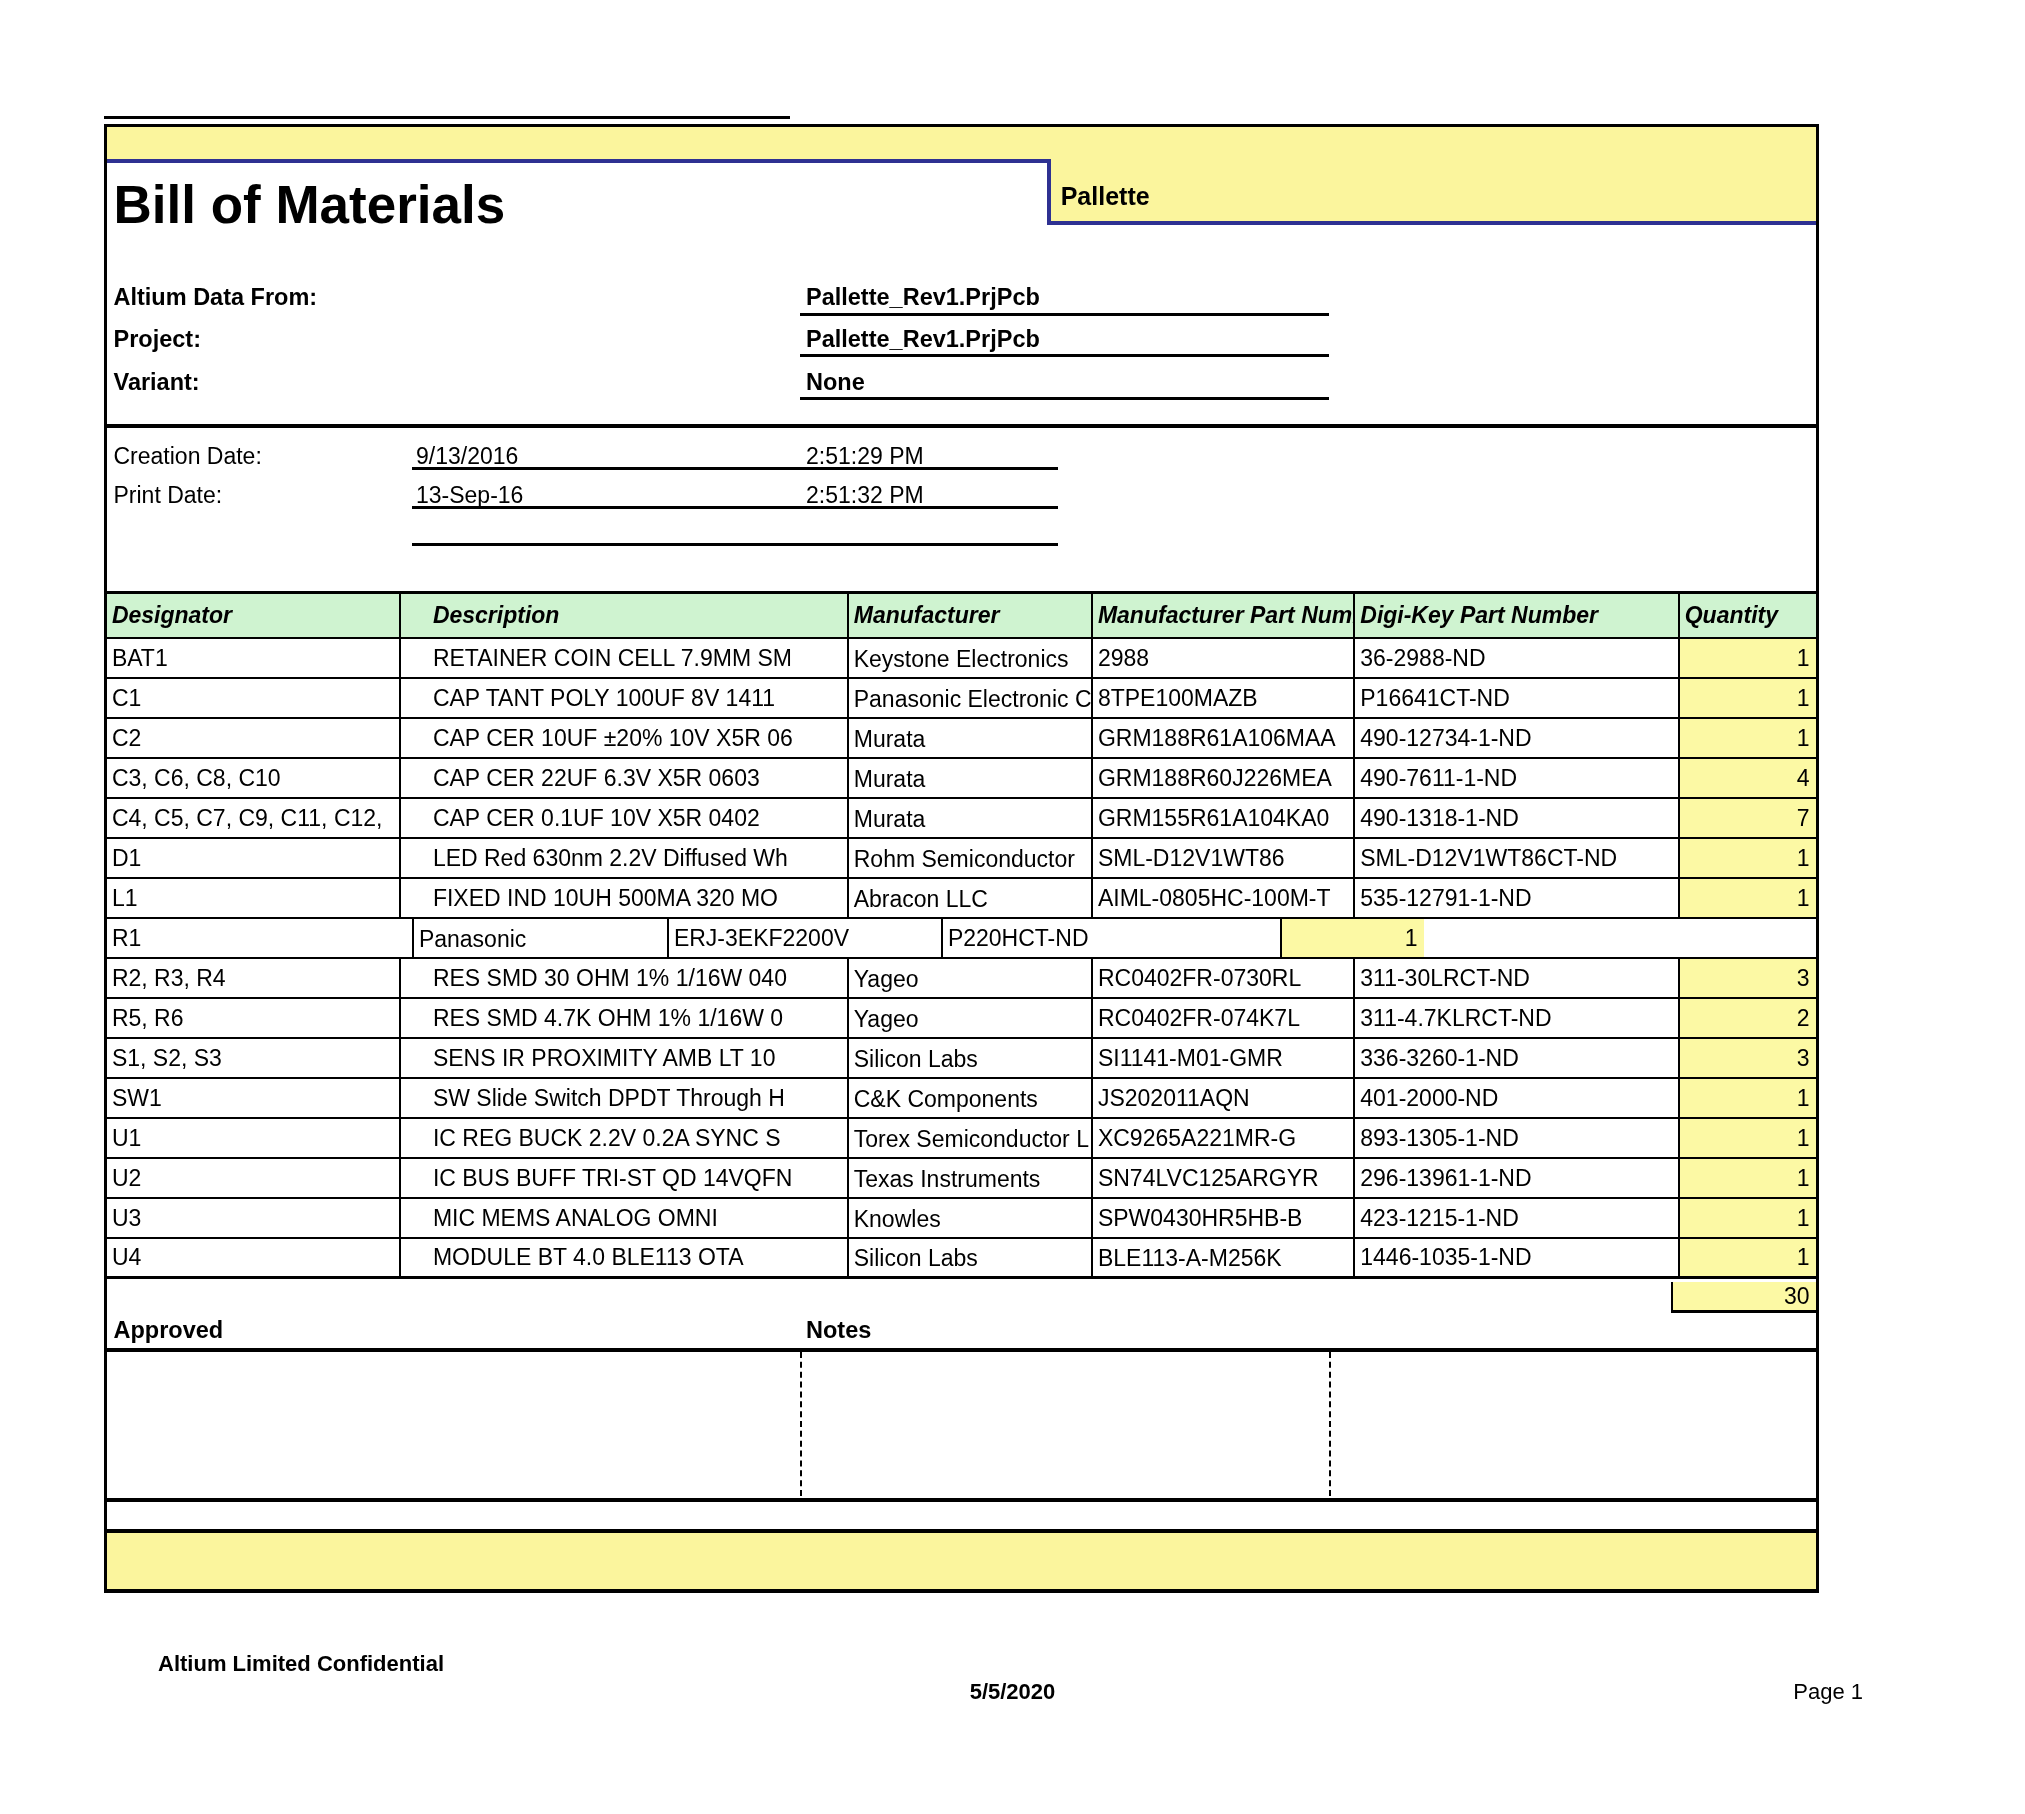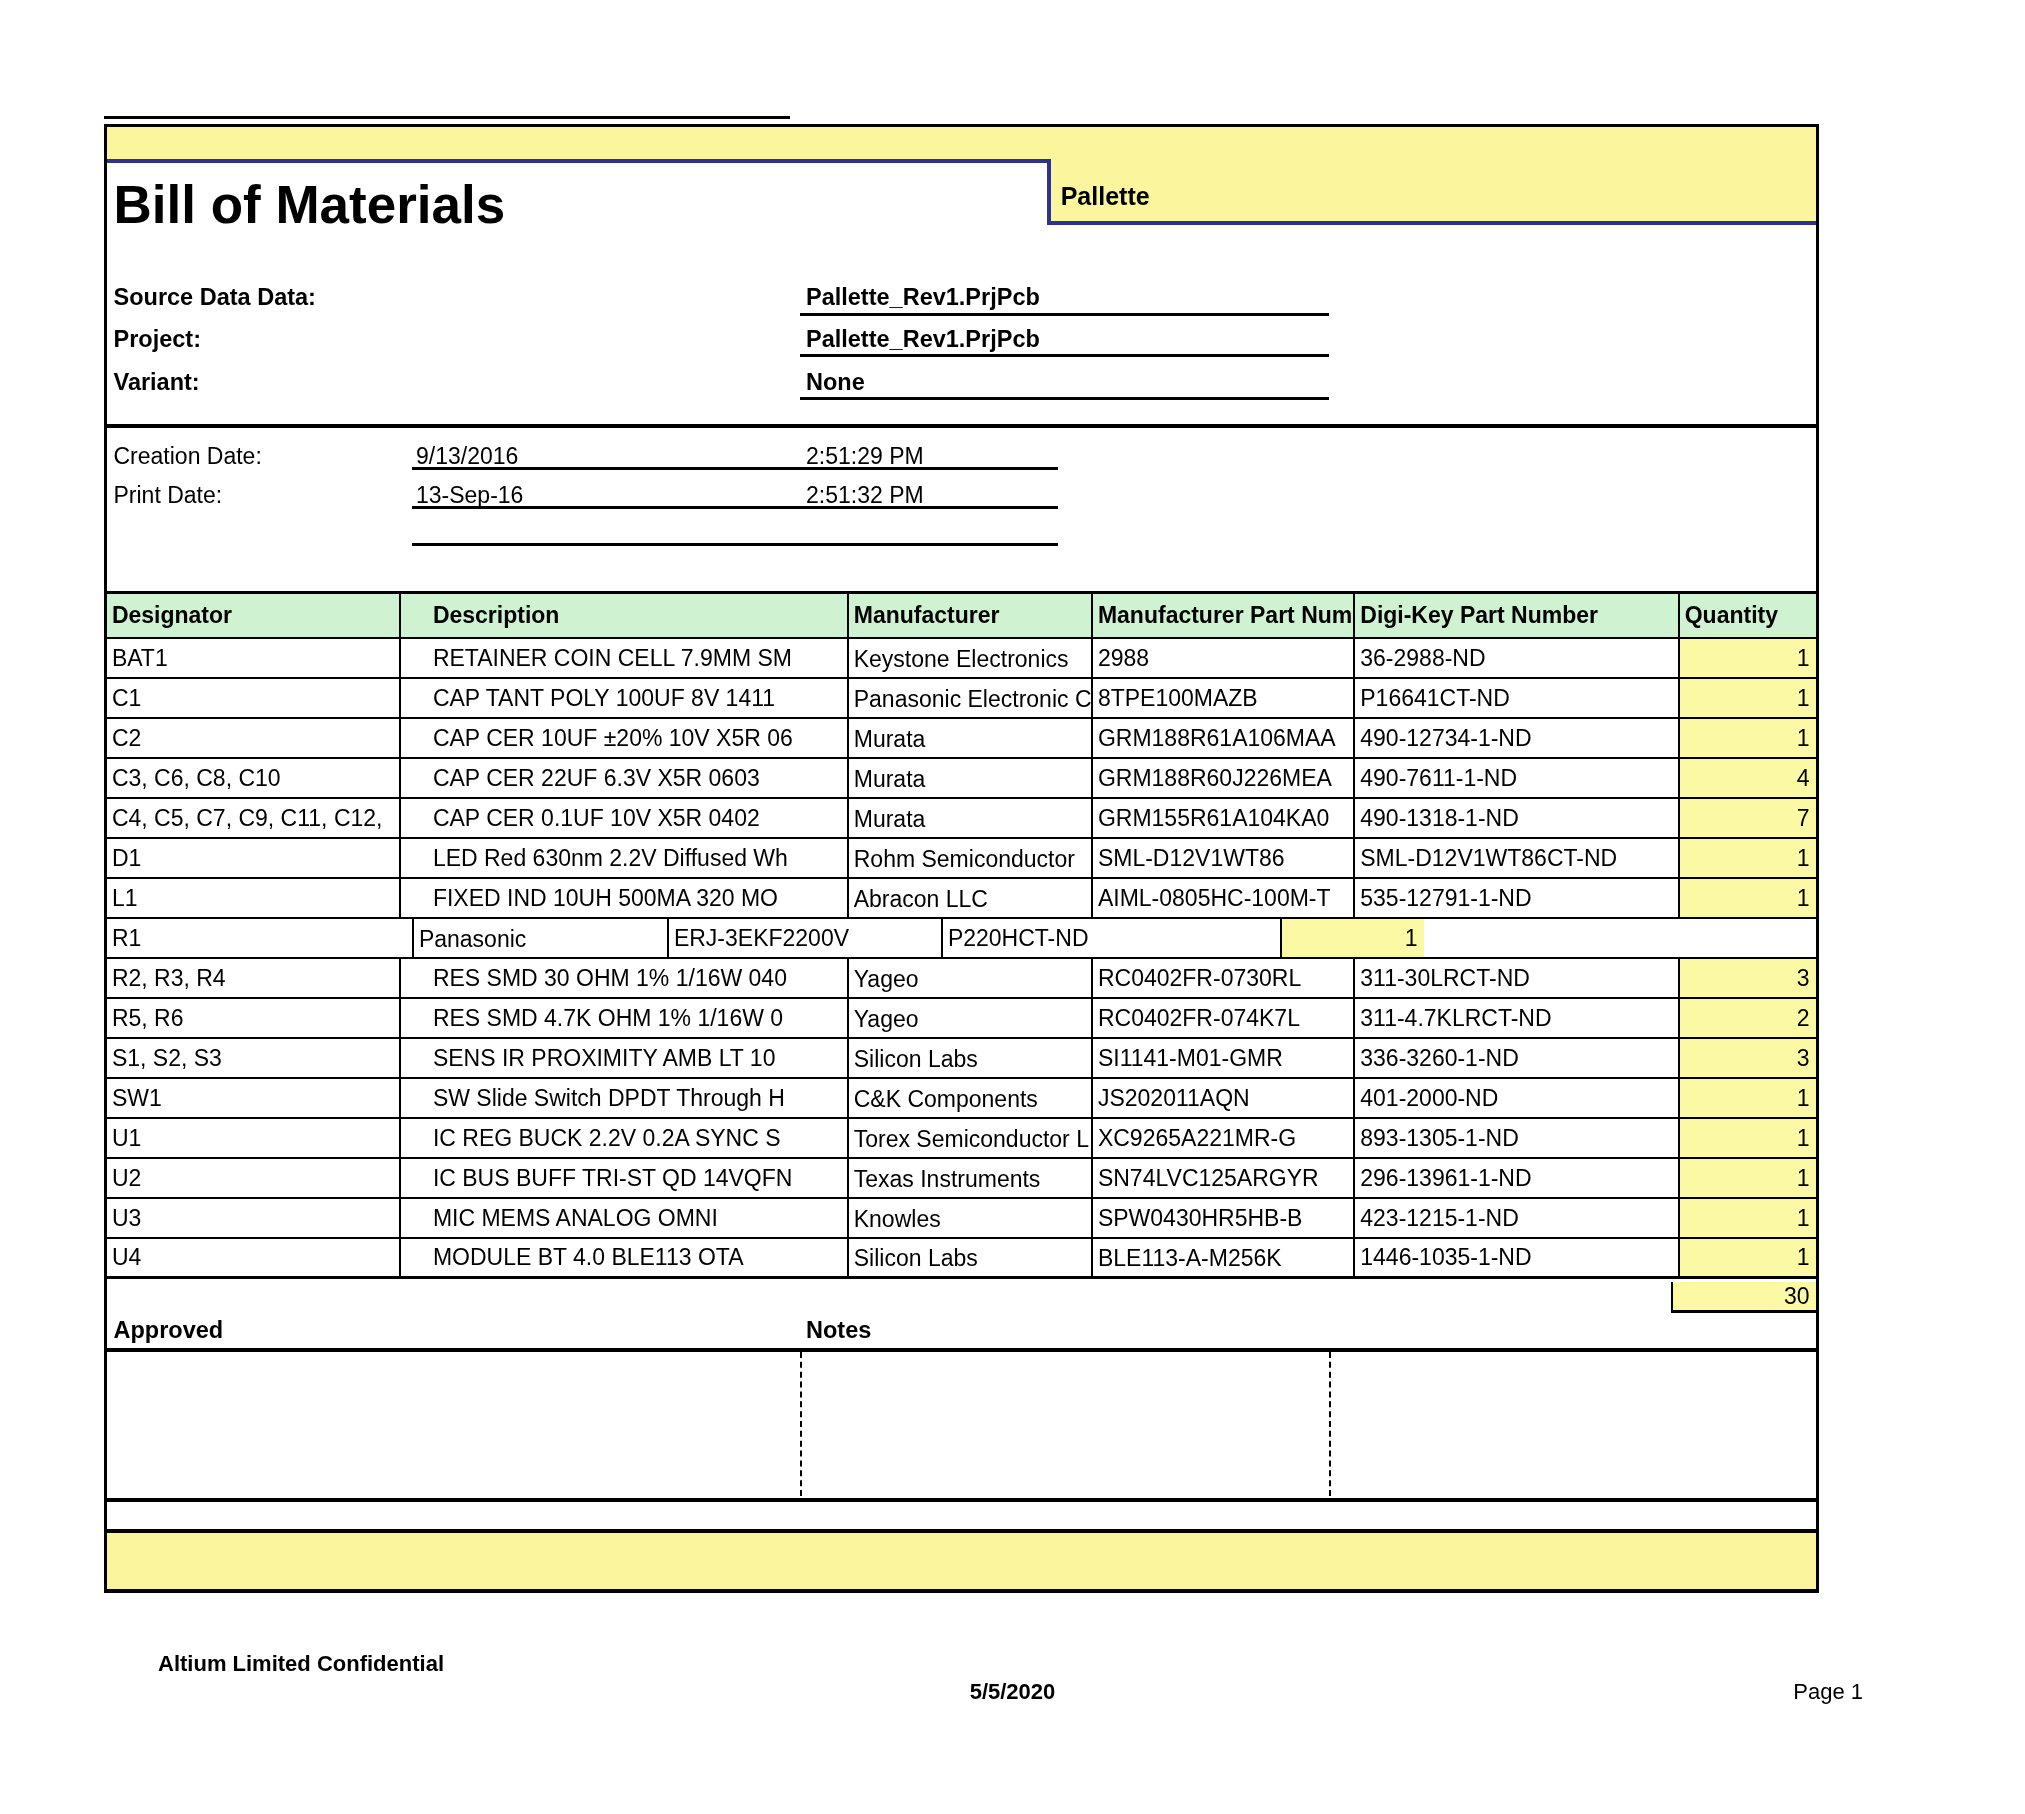--- a/index.html
+++ b/index.html
@@ -24,21 +24,21 @@
 
   .lbl{position:absolute;font-size:23.5px;font-weight:bold;white-space:nowrap;}
   .val{position:absolute;font-size:23.5px;font-weight:bold;white-space:nowrap;}
   .lbl-reg{position:absolute;font-size:23px;font-weight:normal;white-space:nowrap;}
   .val-reg{position:absolute;font-size:23px;font-weight:normal;white-space:nowrap;}
   .uline{position:absolute;height:3.2px;background:#000;}
   .thick-line{position:absolute;left:0;width:1709px;height:4px;background:#000;}
 
   
   .bom-table{position:absolute;left:0;top:464px;width:1709px;border-top:3.2px solid #000;box-sizing:border-box;}
-  .thead{display:flex;height:45px;box-sizing:border-box;border-bottom:2.4px solid #000;background:var(--header-green);}
+  .thead{display:flex;height:45px;box-sizing:border-box;border-bottom:2.4px solid #000;background:var(--header-green);font-style:italic;}
   .th{box-sizing:border-box;border-right:2.4px solid #000;display:flex;align-items:center;
       padding:0 4.9px;font-size:23px;font-weight:bold;overflow:hidden;white-space:nowrap;}
   .tr{display:flex;height:40px;box-sizing:border-box;border-bottom:2.4px solid #000;background:#fff;}
   .tr:last-child{border-bottom-width:3.2px;}
   .td{box-sizing:border-box;border-right:2.4px solid #000;display:flex;align-items:center;
       padding:0 4.9px;font-size:23px;overflow:hidden;white-space:nowrap;}
   .c-des{width:307px;}
   .c-desc{width:467px;padding-left:32px;}
   .c-mfr{width:255px;align-items:flex-end;padding-bottom:4px;}
   .c-mpn{width:274px;display:block;padding-top:4px;}
@@ -77,21 +77,21 @@
   <div class="doc">
 
     <div class="band-top"></div>
     <div class="blue-divider"></div>
     <div class="project-tab">
       <span>Pallette</span>
     </div>
 
     <h1 class="page-title">Bill of Materials</h1>
 
-    <span class="lbl" style="left:6.5px;top:157px;">Source Data Data:</span>
+    <span class="lbl" style="left:6.5px;top:157px;">Altium Data From:</span>
     <span class="val" style="left:699px;top:157px;">Pallette_Rev1.PrjPcb</span>
     <div class="uline" style="left:693px;top:186px;width:529px;"></div>
 
     <span class="lbl" style="left:6.5px;top:199px;">Project:</span>
     <span class="val" style="left:699px;top:199px;">Pallette_Rev1.PrjPcb</span>
     <div class="uline" style="left:693px;top:227px;width:529px;"></div>
 
     <span class="lbl" style="left:6.5px;top:242px;">Variant:</span>
     <span class="val" style="left:699px;top:242px;">None</span>
     <div class="uline" style="left:693px;top:270px;width:529px;"></div>

